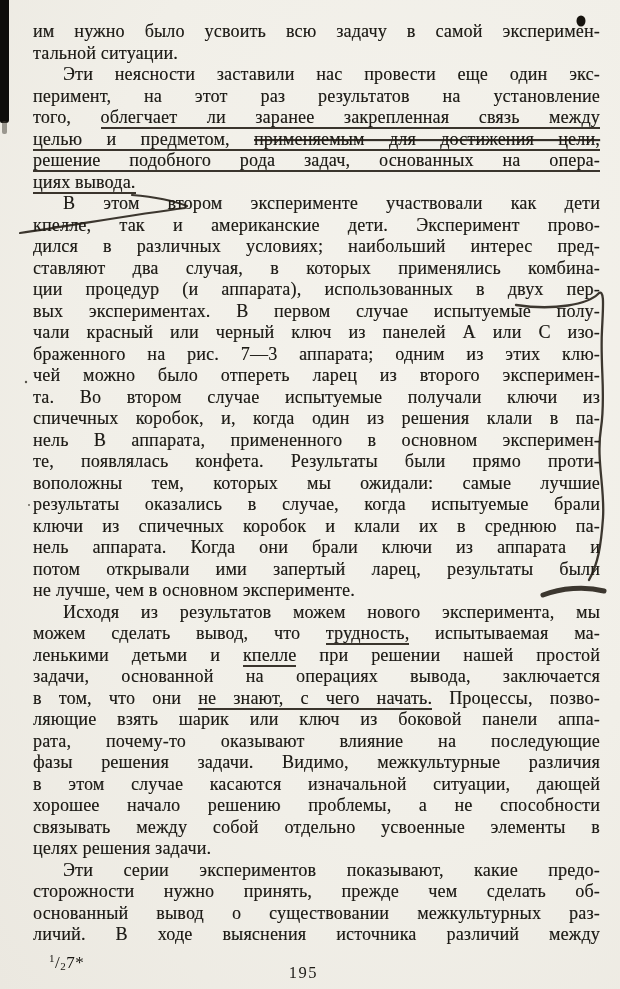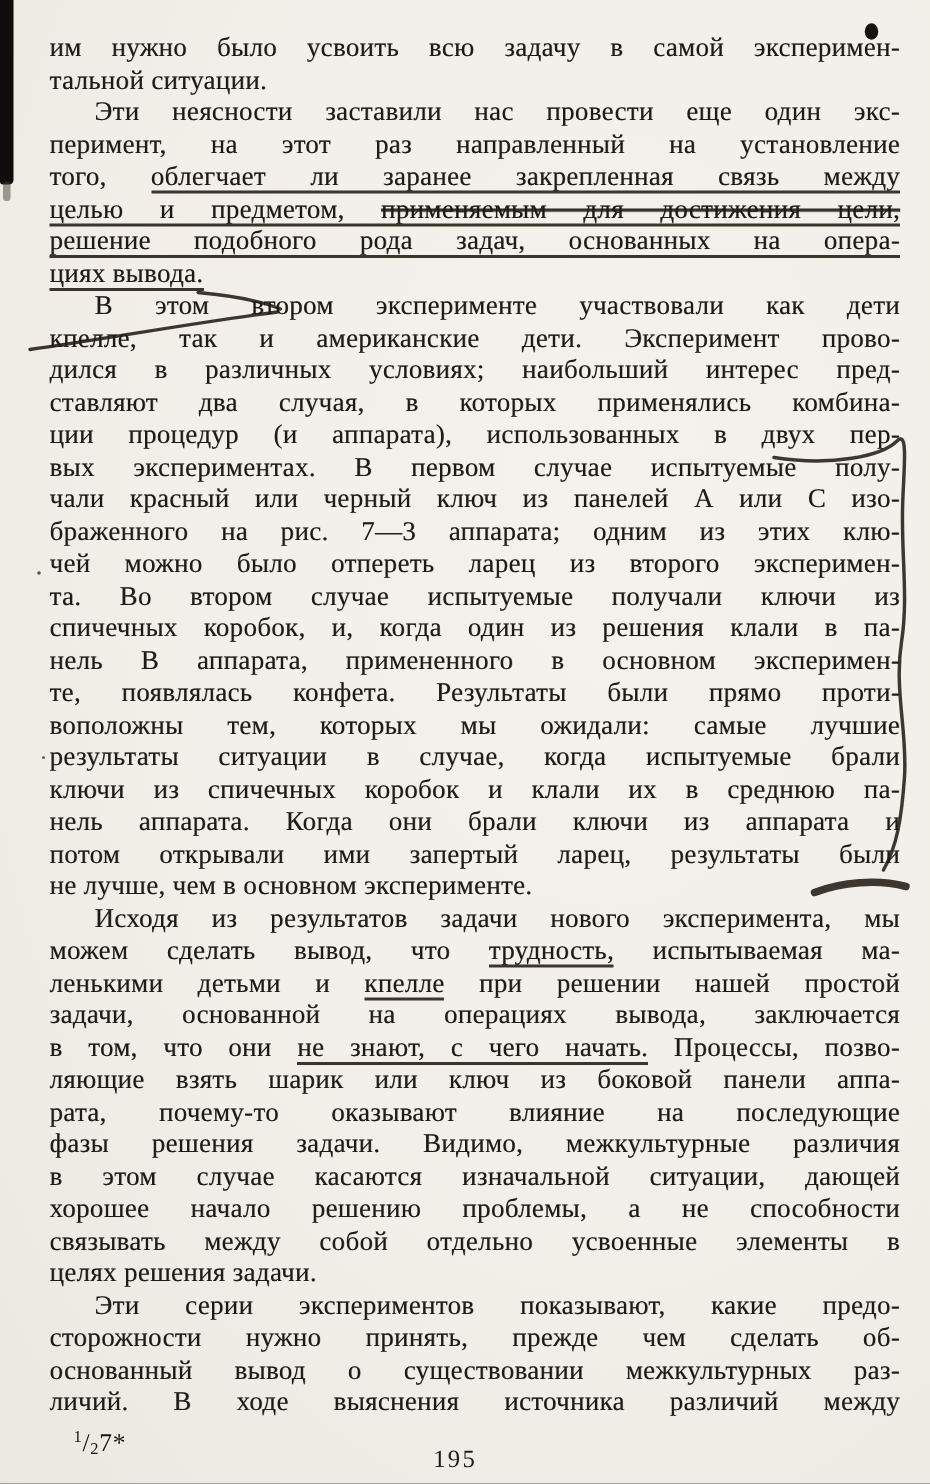--- a/index.html
+++ b/index.html
@@ -50,45 +50,45 @@
 <body>
 
 <div class="page">
 
   <div class="scan-bar"></div>
 
   <div class="column">
       <div class="line"><span class="">им нужно было усвоить всю задачу в самой эксперимен-</span></div>
       <div class="line end"><span class="">тальной ситуации.</span></div>
       <div class="line indent"><span class="">Эти неясности заставили нас провести еще один экс-</span></div>
-      <div class="line"><span class="">перимент, на этот раз направленный на установление</span></div>
+      <div class="line"><span class="">перимент, на этот раз результатов на установление</span></div>
       <div class="line"><span class="">того, </span><span class="pen-u">облегчает ли заранее закрепленная связь между</span></div>
       <div class="line"><span class="pen-u">целью и предметом, </span><span class="pen-u pen-st">применяемым для достижения цели,</span></div>
       <div class="line"><span class="pen-u">решение подобного рода задач, основанных на опера-</span></div>
       <div class="line end"><span class="pen-u">циях вывода.</span></div>
       <div class="line indent"><span class="">В этом втором эксперименте участвовали как дети</span></div>
       <div class="line"><span class="">кпелле, так и американские дети. Эксперимент прово-</span></div>
       <div class="line"><span class="">дился в различных условиях; наибольший интерес пред-</span></div>
       <div class="line"><span class="">ставляют два случая, в которых применялись комбина-</span></div>
       <div class="line"><span class="">ции процедур (и аппарата), использованных в двух пер-</span></div>
       <div class="line"><span class="">вых экспериментах. В первом случае испытуемые полу-</span></div>
       <div class="line"><span class="">чали красный или черный ключ из панелей А или С изо-</span></div>
       <div class="line"><span class="">браженного на рис. 7—3 аппарата; одним из этих клю-</span></div>
       <div class="line"><span class="">чей можно было отпереть ларец из второго эксперимен-</span></div>
       <div class="line"><span class="">та. Во втором случае испытуемые получали ключи из</span></div>
       <div class="line"><span class="">спичечных коробок, и, когда один из решения клали в па-</span></div>
       <div class="line"><span class="">нель В аппарата, примененного в основном эксперимен-</span></div>
       <div class="line"><span class="">те, появлялась конфета. Результаты были прямо проти-</span></div>
       <div class="line"><span class="">воположны тем, которых мы ожидали: самые лучшие</span></div>
-      <div class="line"><span class="">результаты ситуации в случае, когда испытуемые брали</span></div>
+      <div class="line"><span class="">результаты оказались в случае, когда испытуемые брали</span></div>
       <div class="line"><span class="">ключи из спичечных коробок и клали их в среднюю па-</span></div>
       <div class="line"><span class="">нель аппарата. Когда они брали ключи из аппарата и</span></div>
       <div class="line"><span class="">потом открывали ими запертый ларец, результаты были</span></div>
       <div class="line end"><span class="">не лучше, чем в основном эксперименте.</span></div>
-      <div class="line indent"><span class="">Исходя из результатов задачи нового эксперимента, мы</span></div>
+      <div class="line indent"><span class="">Исходя из результатов можем нового эксперимента, мы</span></div>
       <div class="line"><span class="">можем сделать вывод, что </span><span class="pen-u">трудность,</span><span class=""> испытываемая ма-</span></div>
       <div class="line"><span class="">ленькими детьми и </span><span class="pen-u">кпелле</span><span class=""> при решении нашей простой</span></div>
       <div class="line"><span class="">задачи, основанной на операциях вывода, заключается</span></div>
       <div class="line"><span class="">в том, что они </span><span class="pen-u">не знают, с чего начать.</span><span class=""> Процессы, позво-</span></div>
       <div class="line"><span class="">ляющие взять шарик или ключ из боковой панели аппа-</span></div>
       <div class="line"><span class="">рата, почему-то оказывают влияние на последующие</span></div>
       <div class="line"><span class="">фазы решения задачи. Видимо, межкультурные различия</span></div>
       <div class="line"><span class="">в этом случае касаются изначальной ситуации, дающей</span></div>
       <div class="line"><span class="">хорошее начало решению проблемы, а не способности</span></div>
       <div class="line"><span class="">связывать между собой отдельно усвоенные элементы в</span></div>

